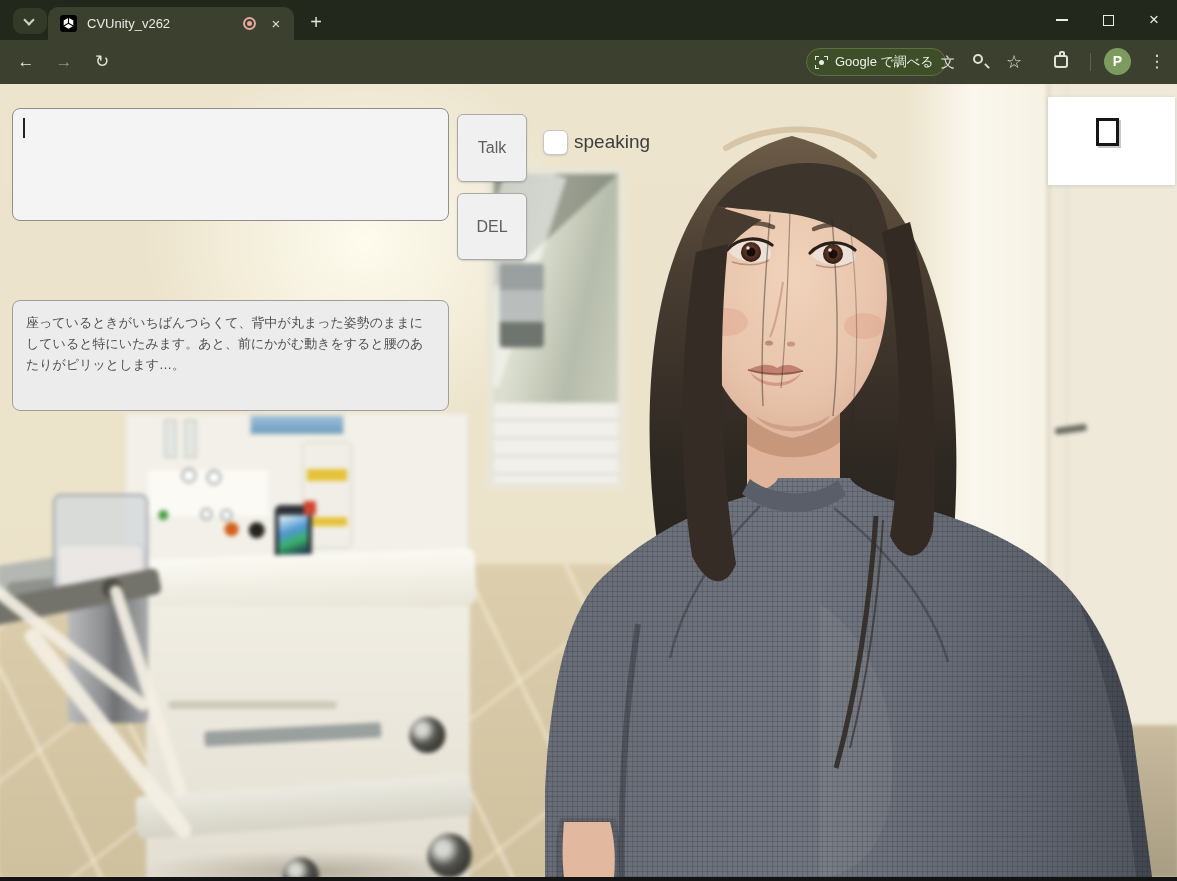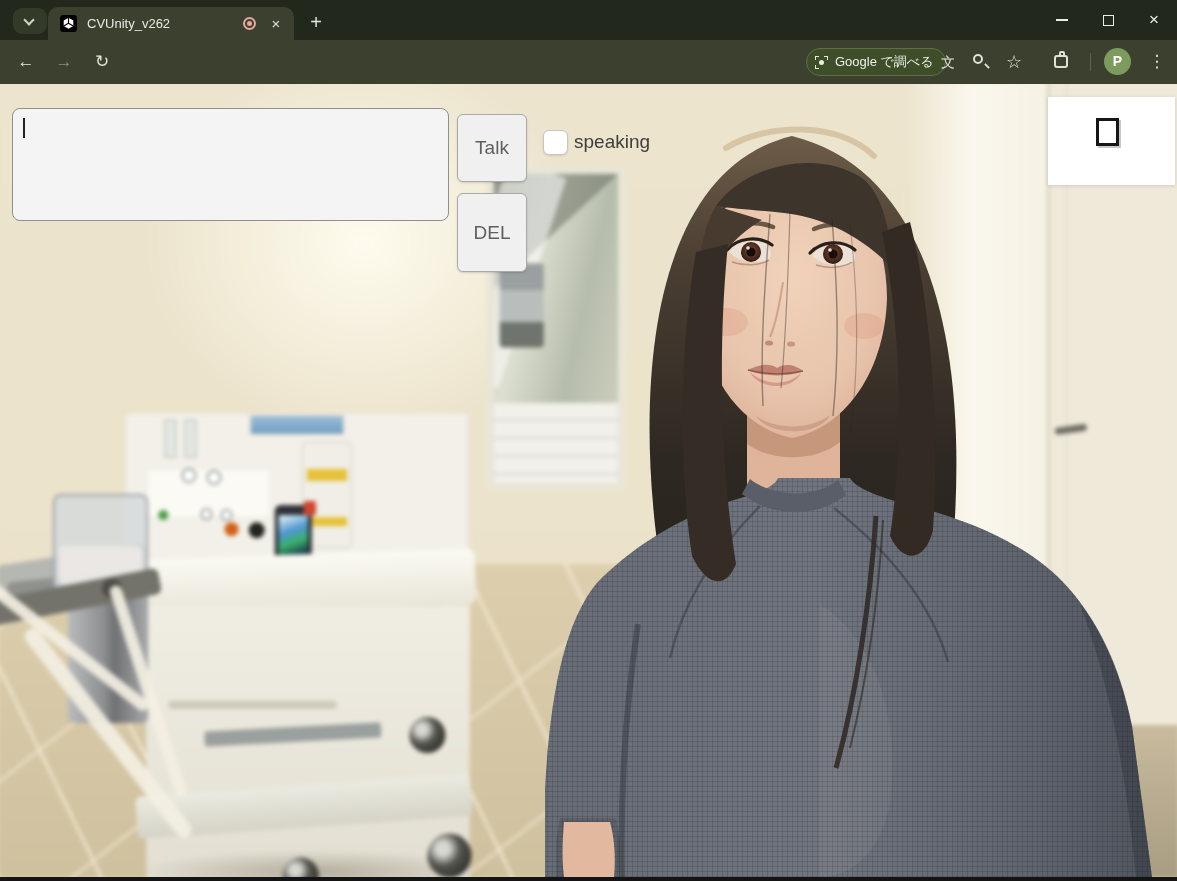--- a/index.html
+++ b/index.html
@@ -172,25 +172,25 @@
   .tube { background:#f3efe2; border-radius:8px; opacity:.92; }
 
   
   .avatar { position:absolute; left:520px; top:0; width:657px; height:793px; }
 
   
   .ui-input { position:absolute; left:12px; top:24px; width:437px; height:113px;
     background:#f4f4f4; border:1px solid #8f8f8f; border-radius:8px; cursor:text; }
   .caret { position:absolute; left:10px; top:9px; width:2px; height:20px; background:#222; }
   .ui-btn { position:absolute; left:457px; width:70px; background:#f0f0f0;
-    border:1px solid #aaa; border-radius:6px; color:#5f5f5f; font-size:19px;
+    border:1px solid #aaa; border-radius:6px; color:#5f5f5f; font-size:16px;
     display:flex; align-items:center; justify-content:center; cursor:pointer;
     box-shadow:0 1px 2px rgba(0,0,0,.15); }
   .talk { top:30px; height:68px; }
-  .del { top:109px; height:79px; }
+  .del { top:109px; height:67px; }
   .chk { position:absolute; left:543px; top:46px; width:25px; height:25px; background:#fff;
     border:1px solid #c6c6c6; border-radius:6px; cursor:pointer;
     box-shadow:0 1px 2px rgba(0,0,0,.12); }
   .chk-label { position:absolute; left:574px; top:47px; font-size:19px; color:#3e3e3e; }
   .ui-reply { position:absolute; left:12px; top:216px; width:437px; height:111px;
     background:#ececec; border:1px solid #9f9f9f; border-radius:8px; padding:11px 13px;
     font-size:13px; line-height:1.62; color:#4f4f4f; }
   .ovl-panel { position:absolute; left:1048px; top:13px; width:127px; height:88px;
     background:#fff; box-shadow:0 1px 4px rgba(0,0,0,.12); }
   .sq-btn { position:absolute; left:48px; top:21px; width:23px; height:28px;
@@ -424,19 +424,22 @@
     </svg>
 
     <div class="ui-input">
       <span class="caret"></span>
       <span></span>
     </div>
     <div class="ui-btn talk">Talk</div>
     <div class="ui-btn del">DEL</div>
     <div class="chk"></div>
     <div class="chk-label">speaking</div>
+    <div class="ui-reply">
+      <span>座っているときがいちばんつらくて、背中が丸まった姿勢のままにしていると特にいたみます。あと、前にかがむ動きをすると腰のあたりがピリッとします…。</span>
+    </div>
     <div class="ovl-panel">
       <div class="sq-btn"></div>
     </div>
   </div>
 
   <div class="bottomstrip"></div>
 </div>
 
 </body></html>

